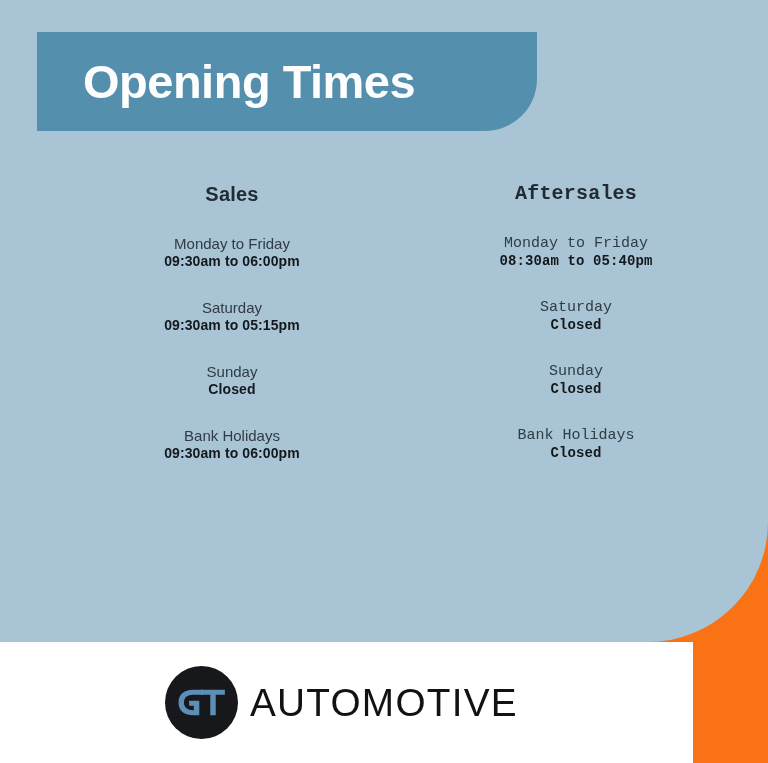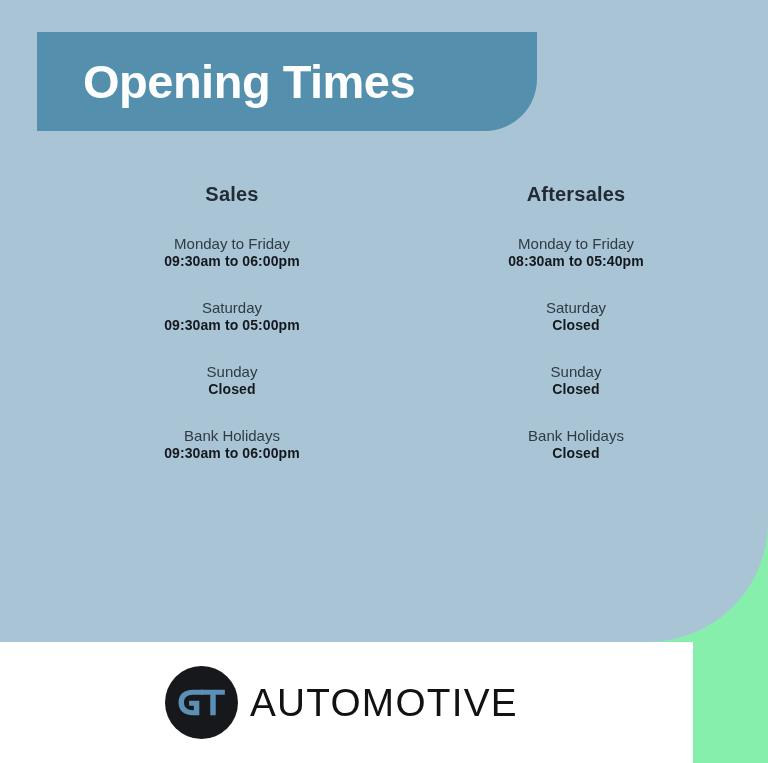--- a/index.html
+++ b/index.html
@@ -11,21 +11,21 @@
     height: 763px;
     background: #ffffff;
     font-family: "Liberation Sans", sans-serif;
     overflow: hidden;
   }
 
   #poster {
     position: relative;
     width: 768px;
     height: 763px;
-    background: #86efac;
+    background: #f97316;
   }
 
   
   .panel {
     position: absolute;
     left: 0;
     top: 0;
     width: 768px;
     height: 642px;
     background: #a9c5d5;
@@ -60,21 +60,21 @@
     left: 0;
     top: 182px;
     width: 768px;
     display: flex;
   }
   .column {
     width: 50%;
     text-align: center;
   }
   .column.left  { padding-left: 80px; box-sizing: border-box; }
-  .column.right { box-sizing: border-box; }
+  .column.right { box-sizing: border-box; font-family: Liberation Mono, monospace; }
 
   .col-head {
     font-size: 20px;
     font-weight: bold;
     color: #222b33;
     letter-spacing: 0.2px;
     margin-bottom: 28px;
     line-height: 1.2;
   }
 
@@ -147,21 +147,21 @@
     <div class="column left">
       <div class="col-head">Sales</div>
 
       <div class="entry">
         <div class="entry-day">Monday to Friday</div>
         <div class="entry-hours">09:30am to 06:00pm</div>
       </div>
 
       <div class="entry">
         <div class="entry-day">Saturday</div>
-        <div class="entry-hours">09:30am to 05:00pm</div>
+        <div class="entry-hours">09:30am to 05:15pm</div>
       </div>
 
       <div class="entry">
         <div class="entry-day">Sunday</div>
         <div class="entry-hours">Closed</div>
       </div>
 
       <div class="entry">
         <div class="entry-day">Bank Holidays</div>
         <div class="entry-hours">09:30am to 06:00pm</div>

